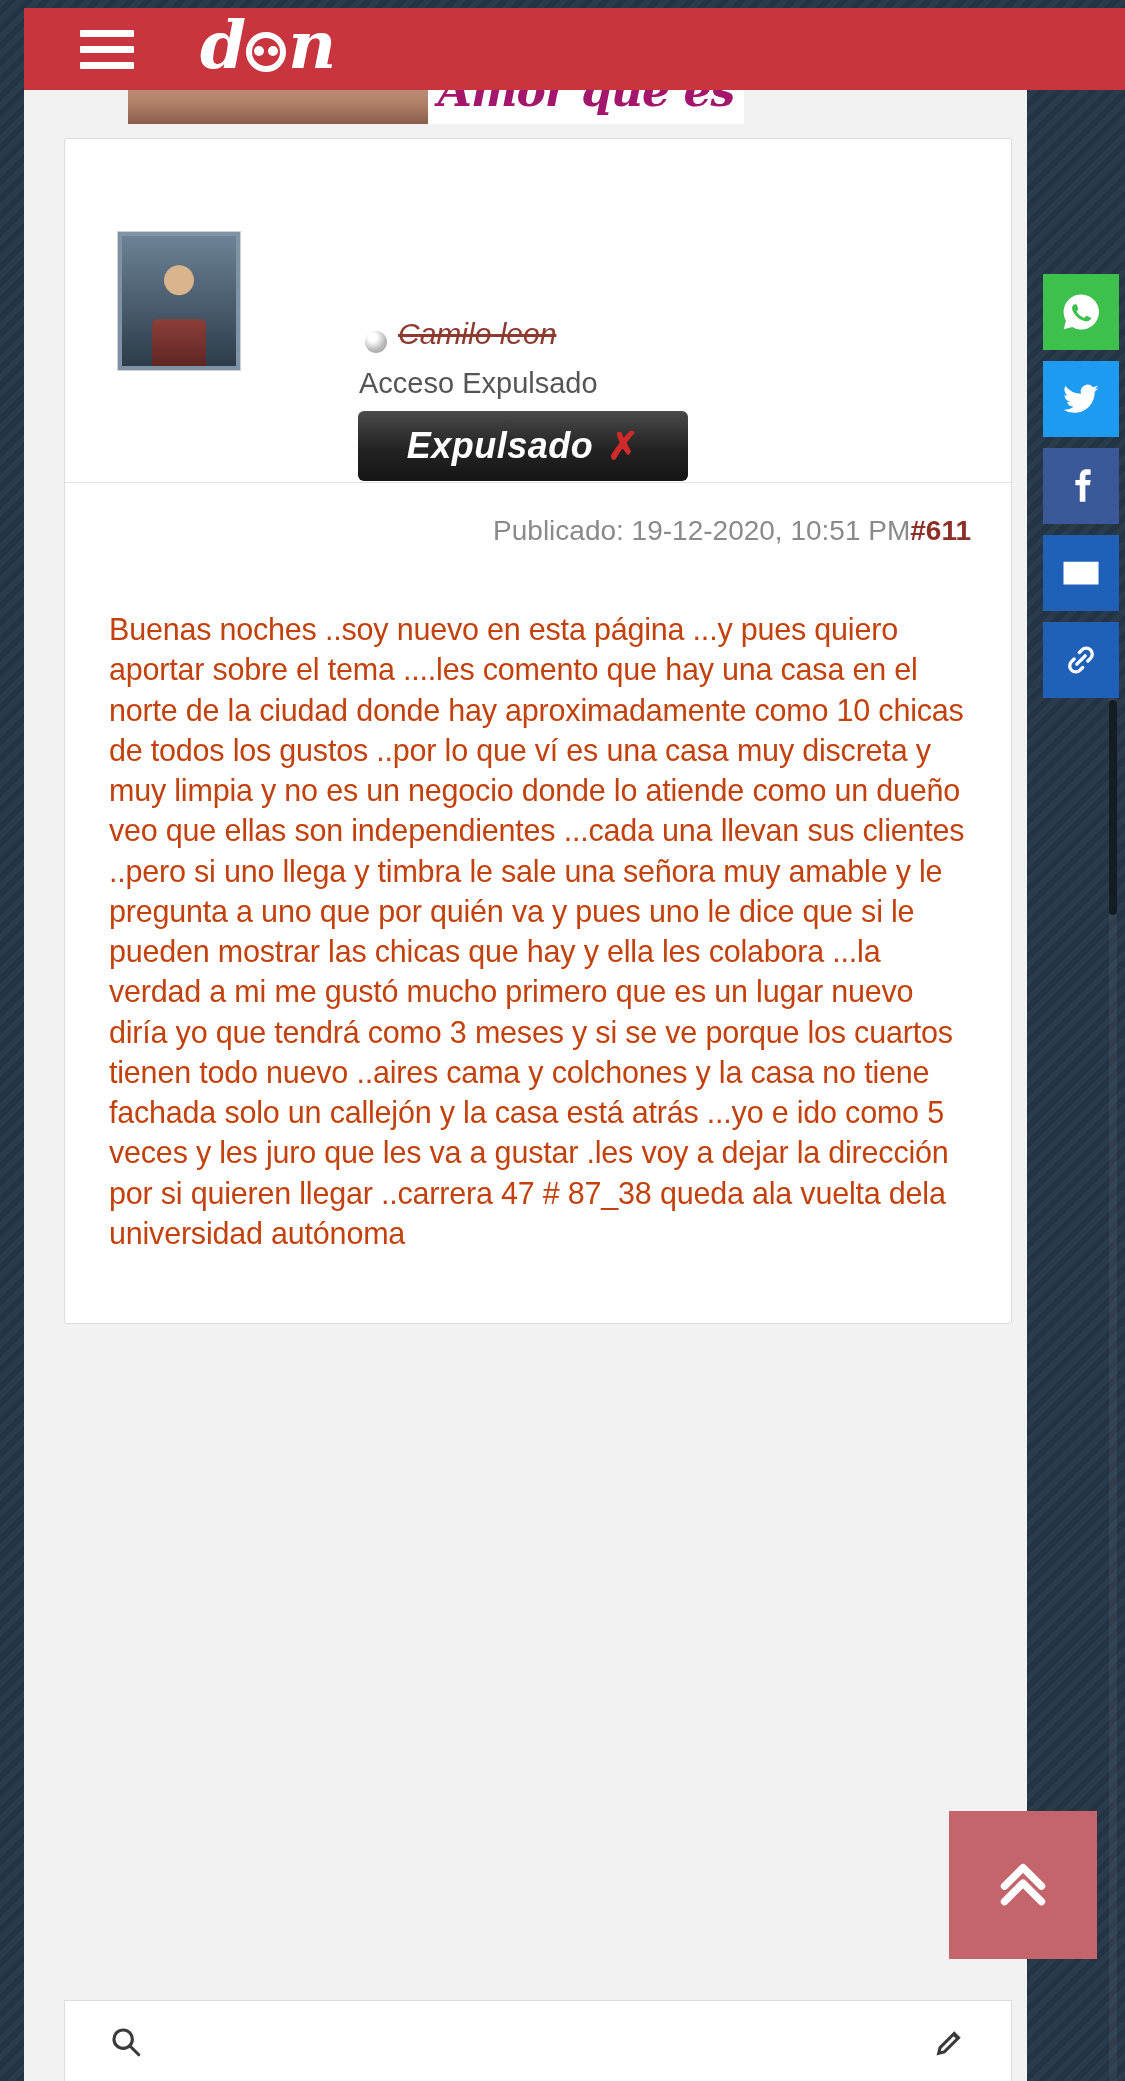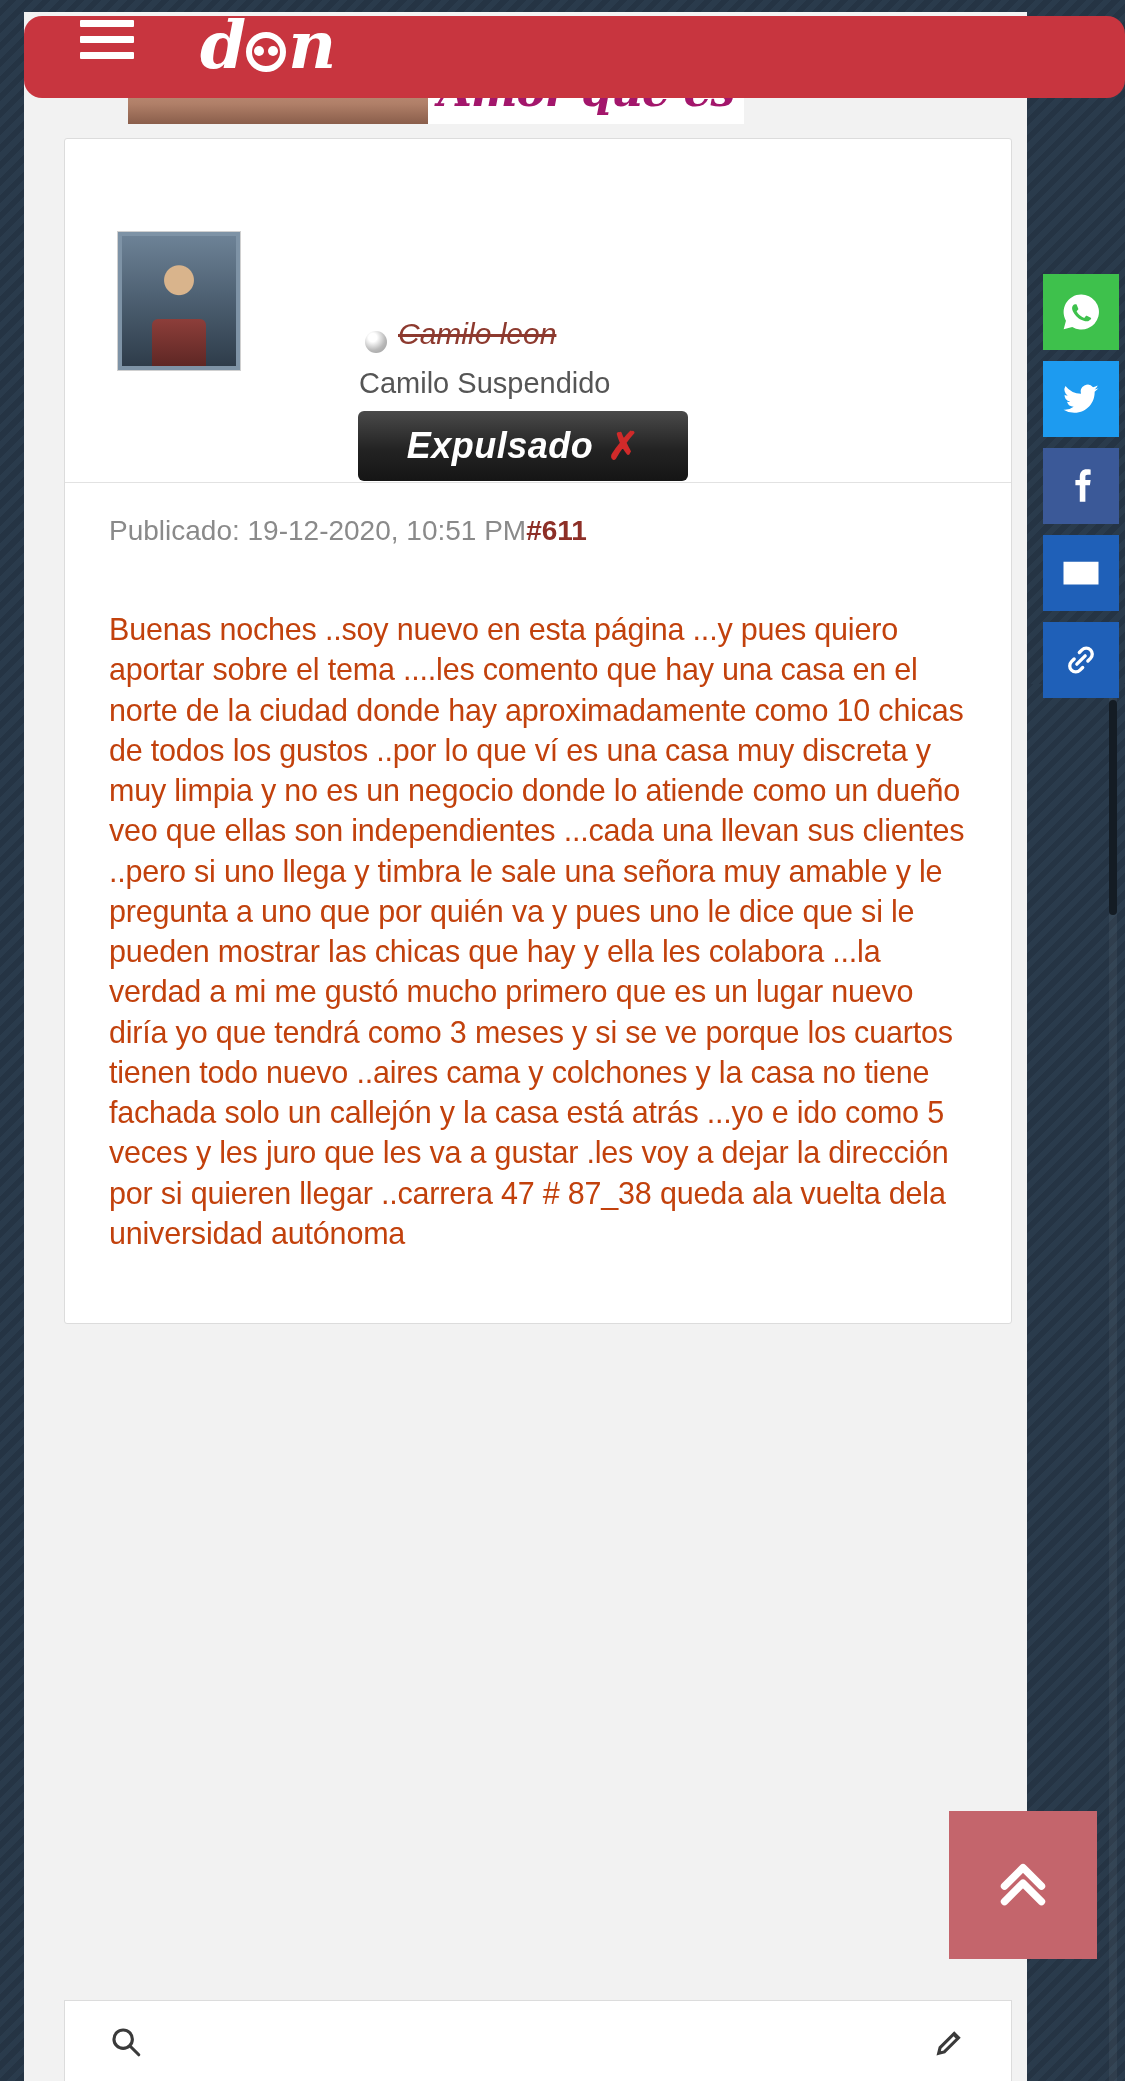--- a/index.html
+++ b/index.html
@@ -27,28 +27,27 @@
     top: 12px;
     width: 1003px;
     height: 2081px;
     background: #f2f2f2;
   }
 
   
   #header-bar {
     position: absolute;
     left: 24px;
-    top: 16px;
+    top: 8px;
     width: 1101px;
     height: 82px;
     background: #c8353f;
     z-index: 60;
     display: flex;
-    align-items: flex-start;
-    border-radius: 18px;
+    align-items: center;
   }
   #hamburger {
     width: 54px;
     height: 46px;
     margin-left: 56px;
     display: flex;
     flex-direction: column;
     justify-content: center;
     gap: 9px;
   }
@@ -218,21 +217,21 @@
     font-size: 28px;
     color: #666666;
   }
 
   
   #meta-row {
     position: relative;
     height: 96px;
     display: flex;
     align-items: center;
-    justify-content: flex-start;
+    justify-content: flex-end;
     padding: 0 40px 0 44px;
   }
   #post-date { font-size: 28px; color: #8a8a8a; }
   #post-number { font-size: 28px; font-weight: bold; color: #8d2f27; }
 
   
   #post-body {
     padding: 30px 44px 70px 44px;
     font-size: 30.5px;
     line-height: 1.32;
@@ -342,21 +341,21 @@
     </div>
 
     <div id="post-card">
 
       <div id="author-block">
         <div id="avatar">
           <div class="avatar-img"></div>
         </div>
         <div id="status-dot"></div>
         <div id="username">Camilo leon</div>
-        <div id="user-status">Camilo Suspendido</div>
+        <div id="user-status">Acceso Expulsado</div>
         <div id="banned-badge">
           <span class="badge-text">Expulsado</span>
           <span class="badge-x">✗</span>
         </div>
       </div>
 
       <div id="meta-row">
         <span id="post-date">Publicado: 19-12-2020, 10:51 PM</span>
         <span id="post-number">#611</span>
       </div>

